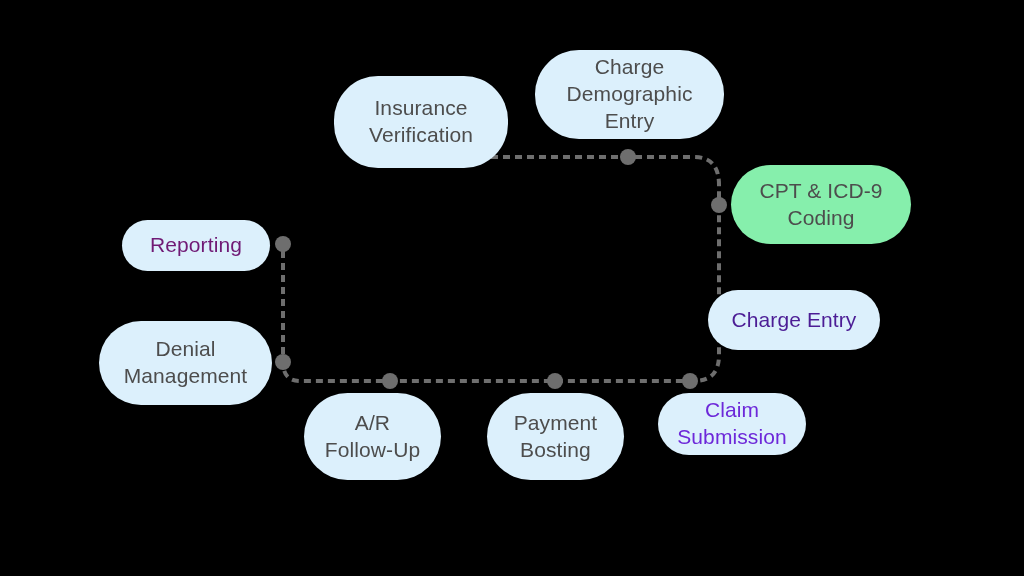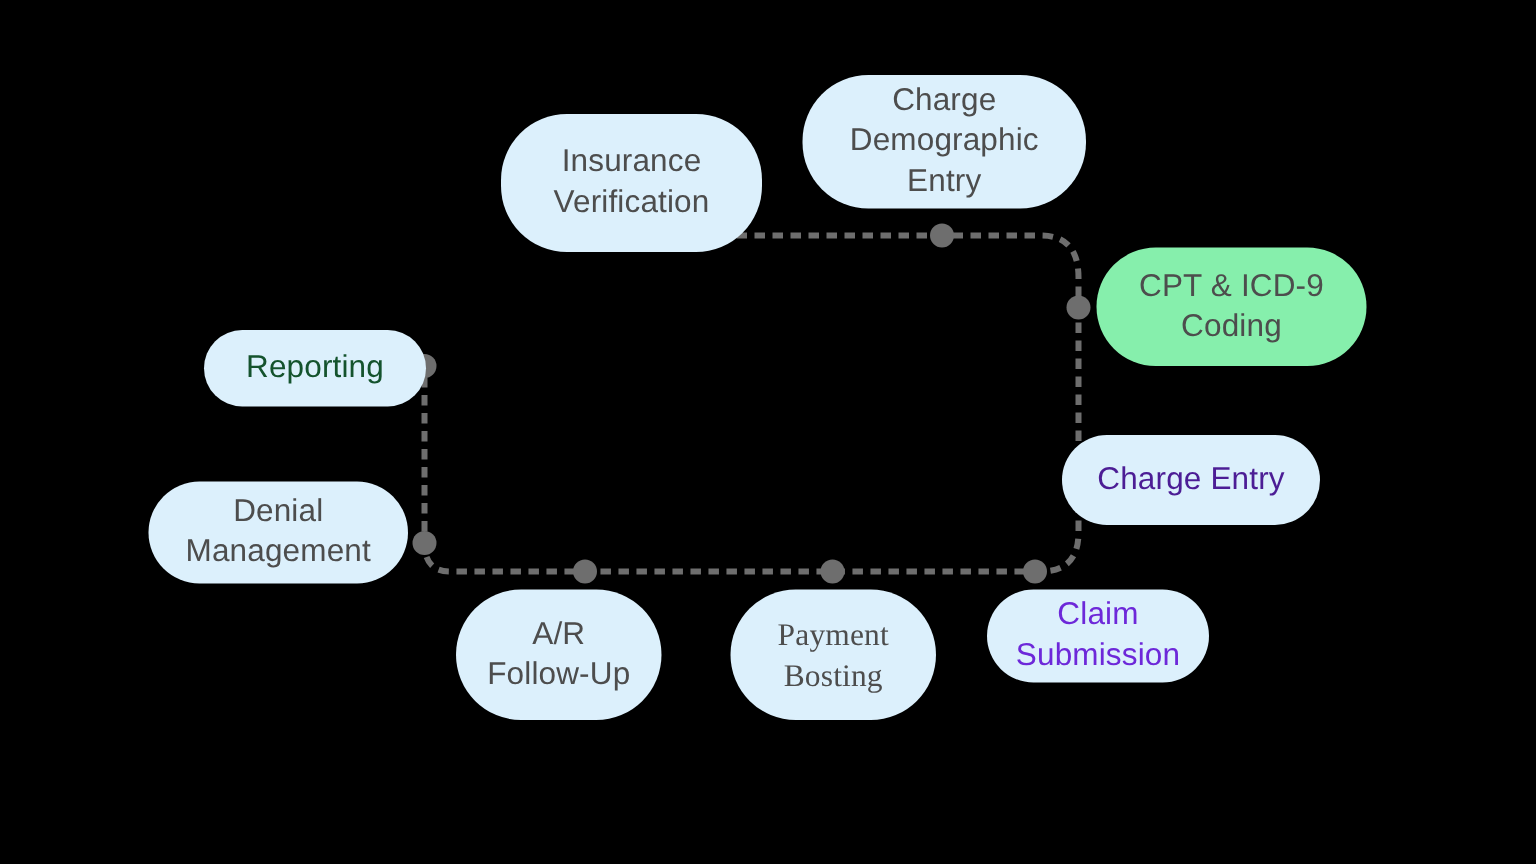--- a/index.html
+++ b/index.html
@@ -98,30 +98,30 @@
         <span class="node-text">CPT &amp; ICD-9
 Coding</span>
       </div>
       <div class="node" style="left: 708px; top: 290px; width: 172px; height: 60px; background: rgb(220, 240, 252); color: #4c1d95;">
         <span class="node-text">Charge Entry</span>
       </div>
       <div class="node" style="left: 658px; top: 393px; width: 148px; height: 62px; background: rgb(220, 240, 252); color: #6d28d9;">
         <span class="node-text">Claim
 Submission</span>
       </div>
-      <div class="node" style="left: 487px; top: 393px; width: 137px; height: 87px; background: rgb(220, 240, 252); color: rgb(77, 77, 77); font-family: Liberation Serif, serif;">
+      <div class="node" style="left: 487px; top: 393px; width: 137px; height: 87px; background: rgb(220, 240, 252); color: rgb(77, 77, 77);">
         <span class="node-text">Payment
 Bosting</span>
       </div>
       <div class="node" style="left: 304px; top: 393px; width: 137px; height: 87px; background: rgb(220, 240, 252); color: rgb(77, 77, 77);">
         <span class="node-text">A/R
 Follow-Up</span>
       </div>
-      <div class="node" style="left: 99px; top: 321px; width: 173px; height: 68px; background: rgb(220, 240, 252); color: rgb(77, 77, 77);">
+      <div class="node" style="left: 99px; top: 321px; width: 173px; height: 84px; background: rgb(220, 240, 252); color: rgb(77, 77, 77);">
         <span class="node-text">Denial
 Management</span>
       </div>
-      <div class="node" style="left: 136px; top: 220px; width: 148px; height: 51px; background: rgb(220, 240, 252); color: #14532d;">
+      <div class="node" style="left: 122px; top: 220px; width: 148px; height: 51px; background: rgb(220, 240, 252); color: #701a75;">
         <span class="node-text">Reporting</span>
       </div>
     </div>
 
 </div>
 
 </body></html>

